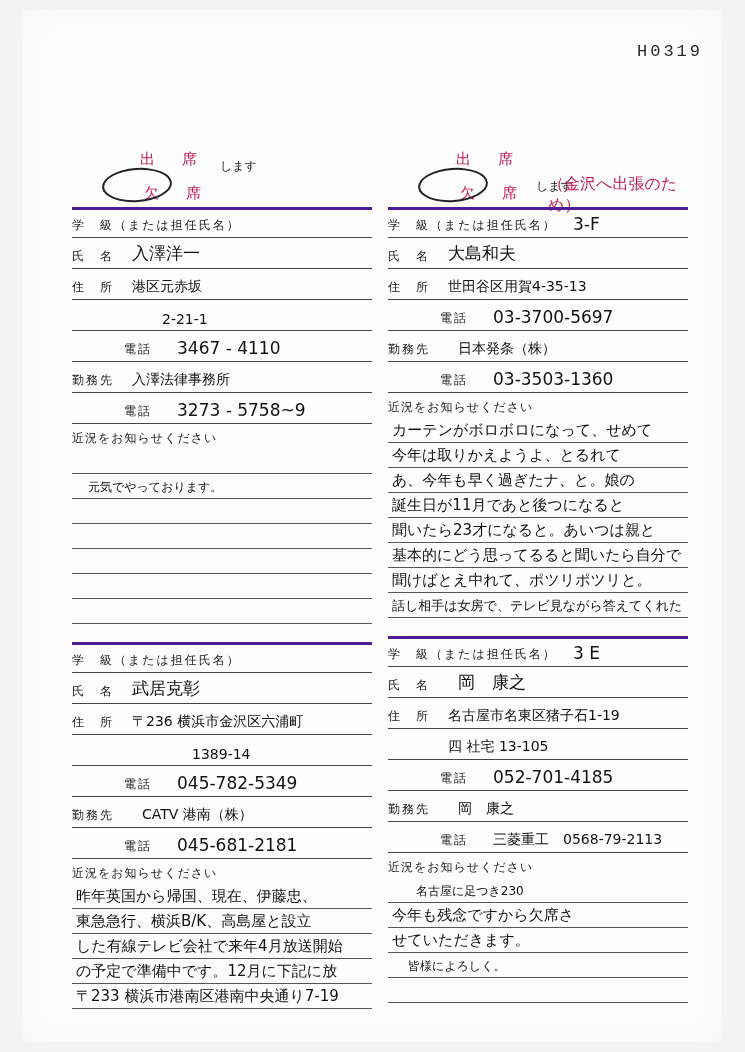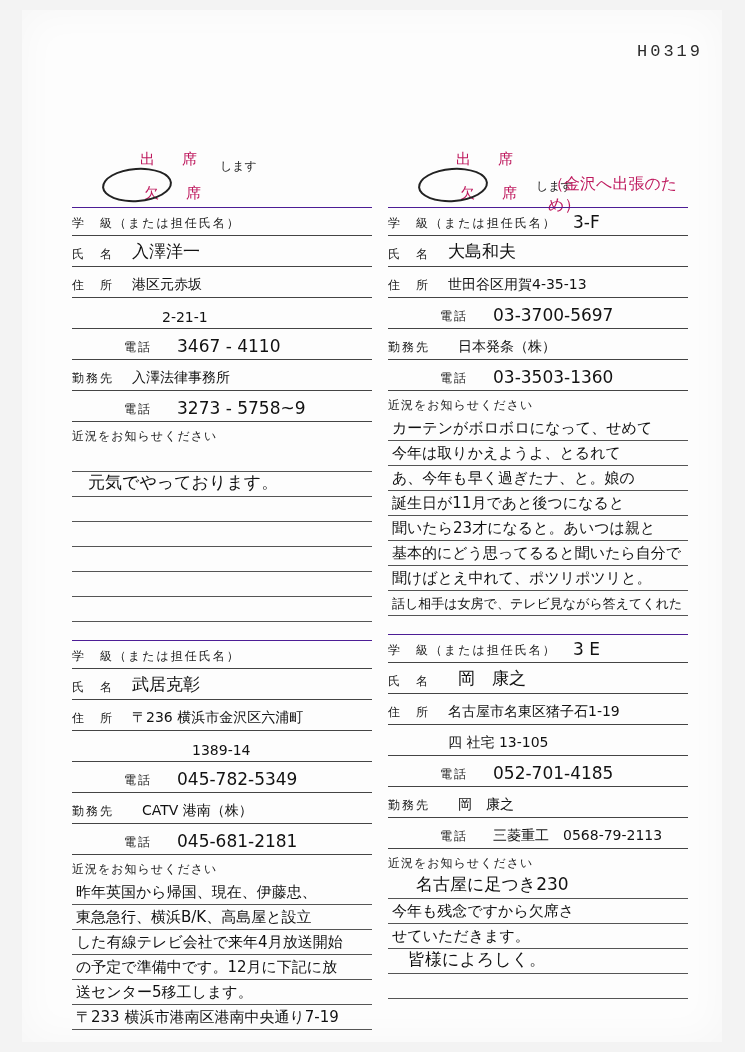--- a/index.html
+++ b/index.html
@@ -125,35 +125,35 @@
   
   .rule {
     height: 24px;
     border-bottom: 1px solid #555;
     position: relative;
   }
   .rule .hand {
     position: absolute;
     left: 16px;
     bottom: 2px;
-    font-size: 17px;
+    font-size: 12px;
     color: #111;
     white-space: nowrap;
     font-family: "DejaVu Sans", sans-serif;
   }
   .rule .hand.tight { left: 4px; font-size: 15px; }
 
   .sec-title {
     font-size: 12px;
     letter-spacing: 1px;
     color: #202020;
     margin: 6px 0 2px 0;
   }
 
-  .top-rule { border-top: 1px solid #4c1d95; }
+  .top-rule { border-top: 3px solid #4c1d95; }
 </style>
 </head>
 <body>
 
 <div class="page">
   <div class="paper"></div>
 
   <div class="doc-id">H0319</div>
 
   <div class="col col-left">
@@ -266,23 +266,20 @@
         <span class="hand tight">昨年英国から帰国、現在、伊藤忠、</span>
       </div>
       <div class="rule">
         <span class="hand tight">東急急行、横浜B/K、高島屋と設立</span>
       </div>
       <div class="rule">
         <span class="hand tight">した有線テレビ会社で来年4月放送開始</span>
       </div>
       <div class="rule">
         <span class="hand tight">の予定で準備中です。12月に下記に放</span>
-      </div>
-      <div class="rule">
-        <span class="hand tight">送センター5移工します。</span>
       </div>
       <div class="rule">
         <span class="hand tight">〒233 横浜市港南区港南中央通り7-19</span>
       </div>
     </div>
   </div>
 
   <div class="col col-right">
 
     <div class="form-block">

